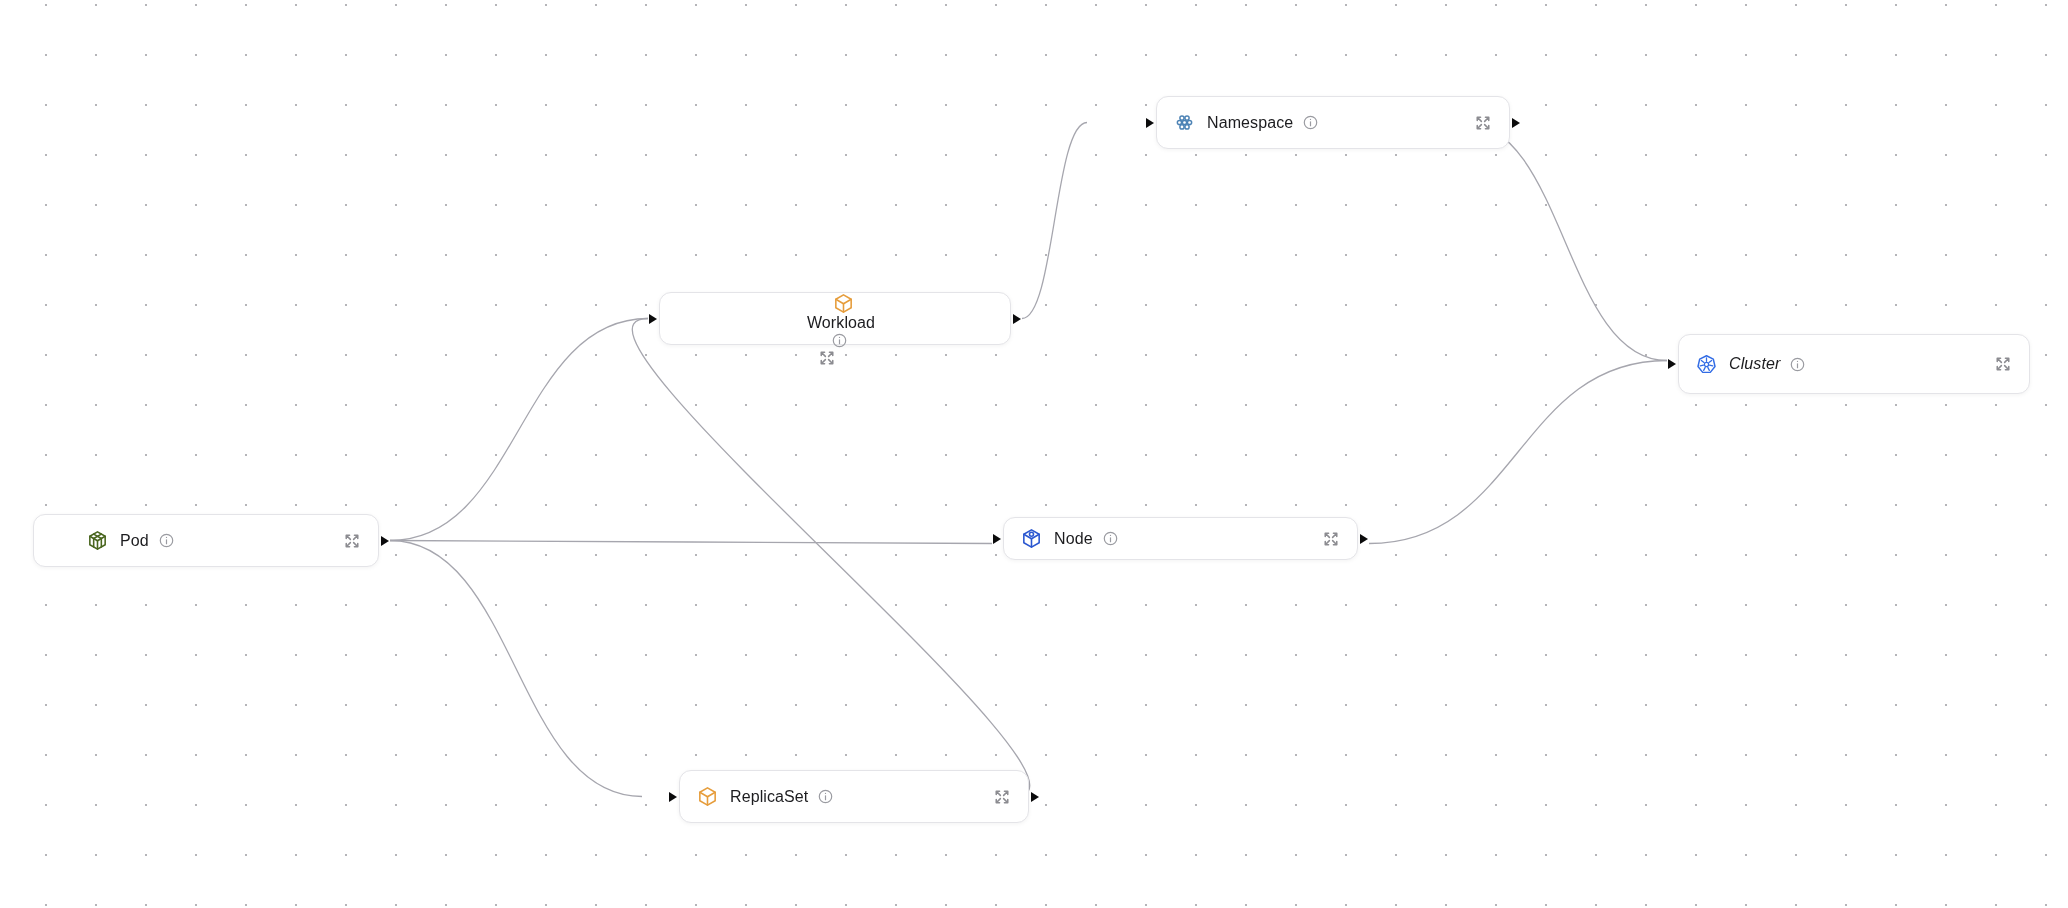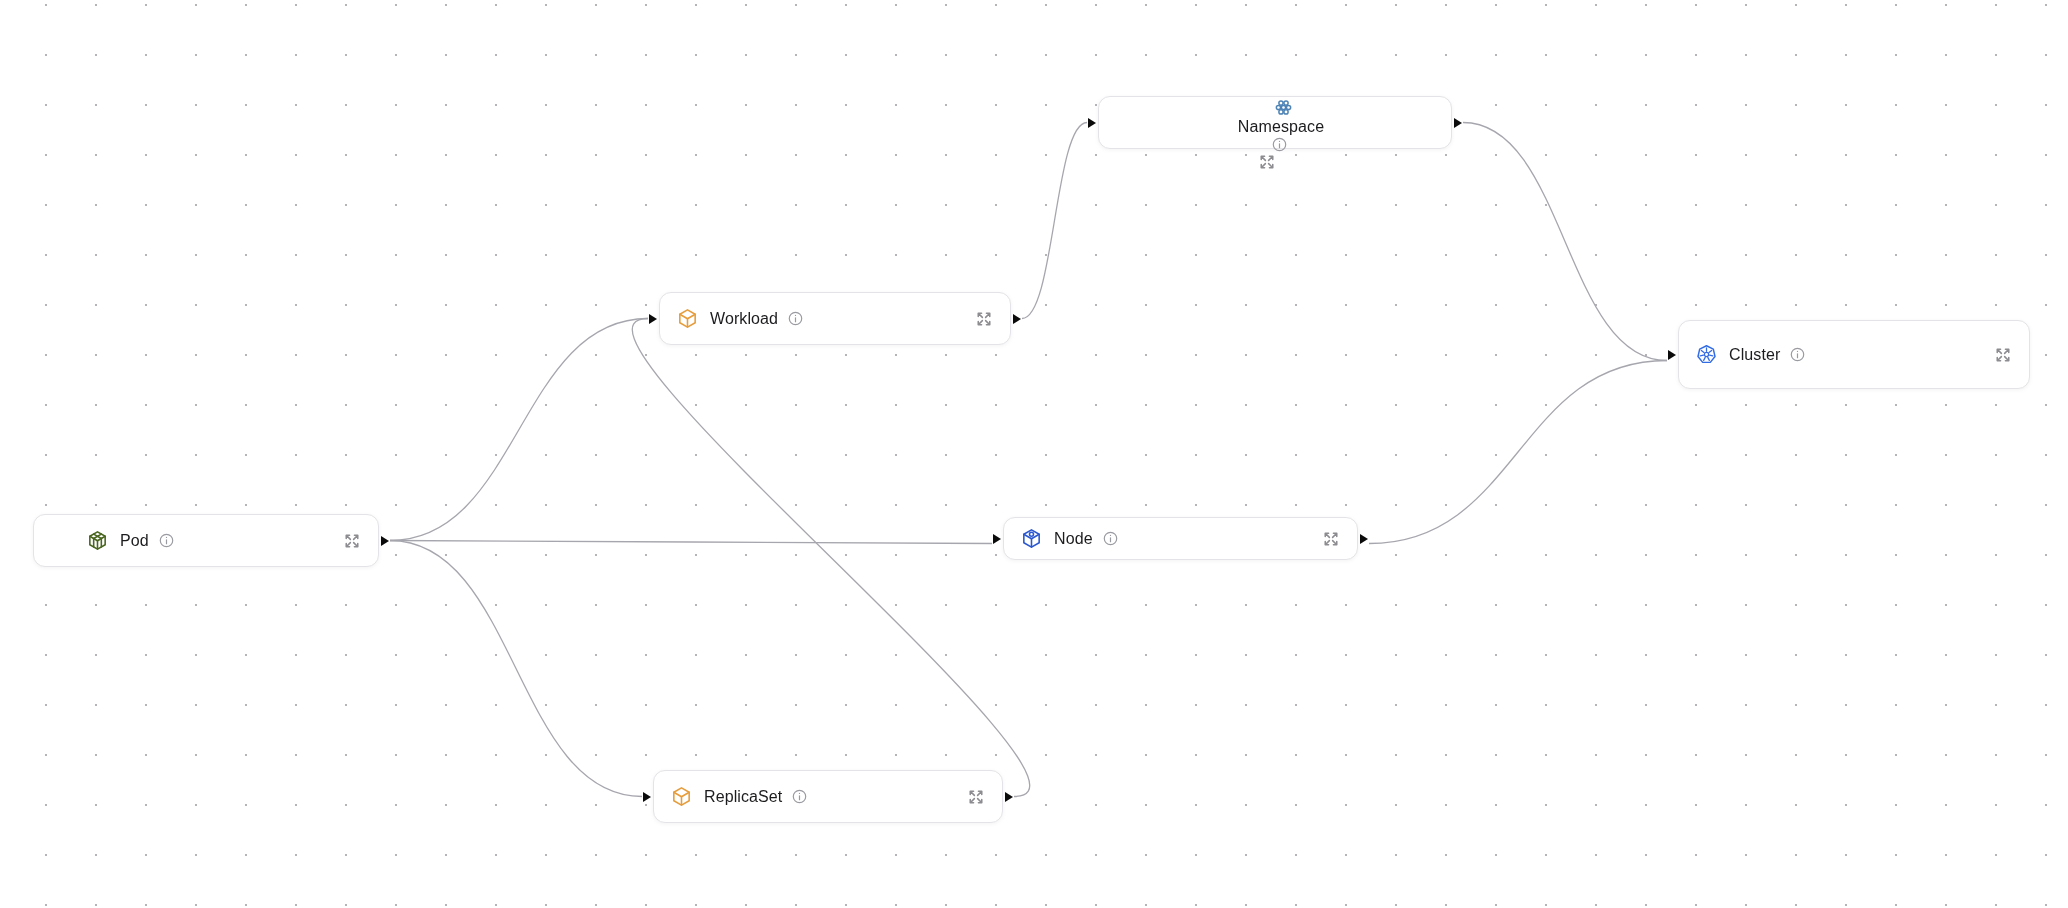--- a/index.html
+++ b/index.html
@@ -184,42 +184,42 @@
           </svg>
     </button>
     <span class="spacer"></span>
     <button class="expand-btn">
       <svg>
             <use href="#sym-expand-icon"></use>
           </svg>
     </button>
     <span class="handle source"></span>
   </div>
-      <div class="flow-node" style="left: 659px; top: 292px; width: 352px; height: 53px;">
+      <div class="flow-node" style="left: 659px; top: 292px; width: 352px; height: 53px; flex-direction: column;">
     <span class="handle target"></span>
     <span class="node-icon" style="color: rgb(230, 157, 60);">
           <svg>
             <use href="#sym-cube-icon"></use>
           </svg>
         </span>
     <span class="node-label">Workload</span>
     <button class="info-btn">
       <svg>
             <use href="#sym-info-icon"></use>
           </svg>
     </button>
     <span class="spacer"></span>
     <button class="expand-btn">
       <svg>
             <use href="#sym-expand-icon"></use>
           </svg>
     </button>
     <span class="handle source"></span>
   </div>
-      <div class="flow-node" style="left: 1098px; top: 96px; width: 354px; height: 53px; flex-direction: column;">
+      <div class="flow-node" style="left: 1156px; top: 96px; width: 354px; height: 53px;">
     <span class="handle target"></span>
     <span class="node-icon" style="color: rgb(77, 131, 181);">
           <svg>
             <use href="#sym-namespace-icon"></use>
           </svg>
         </span>
     <span class="node-label">Namespace</span>
     <button class="info-btn">
       <svg>
             <use href="#sym-info-icon"></use>
@@ -247,42 +247,42 @@
           </svg>
     </button>
     <span class="spacer"></span>
     <button class="expand-btn">
       <svg>
             <use href="#sym-expand-icon"></use>
           </svg>
     </button>
     <span class="handle source"></span>
   </div>
-      <div class="flow-node" style="left: 653px; top: 770px; width: 350px; height: 53px;">
+      <div class="flow-node" style="left: 679px; top: 770px; width: 350px; height: 53px;">
     <span class="handle target"></span>
     <span class="node-icon" style="color: rgb(230, 157, 60);">
           <svg>
             <use href="#sym-cube-icon"></use>
           </svg>
         </span>
     <span class="node-label">ReplicaSet</span>
     <button class="info-btn">
       <svg>
             <use href="#sym-info-icon"></use>
           </svg>
     </button>
     <span class="spacer"></span>
     <button class="expand-btn">
       <svg>
             <use href="#sym-expand-icon"></use>
           </svg>
     </button>
     <span class="handle source"></span>
   </div>
-      <div class="flow-node" style="left: 1678px; top: 320px; width: 352px; height: 69px;">
+      <div class="flow-node" style="left: 1678px; top: 334px; width: 352px; height: 60px; font-style: italic;">
     <span class="handle target"></span>
     <span class="node-icon" style="color: rgb(50, 108, 229);">
           <svg>
             <use href="#sym-kubernetes-icon"></use>
           </svg>
         </span>
     <span class="node-label">Cluster</span>
     <button class="info-btn">
       <svg>
             <use href="#sym-info-icon"></use>

